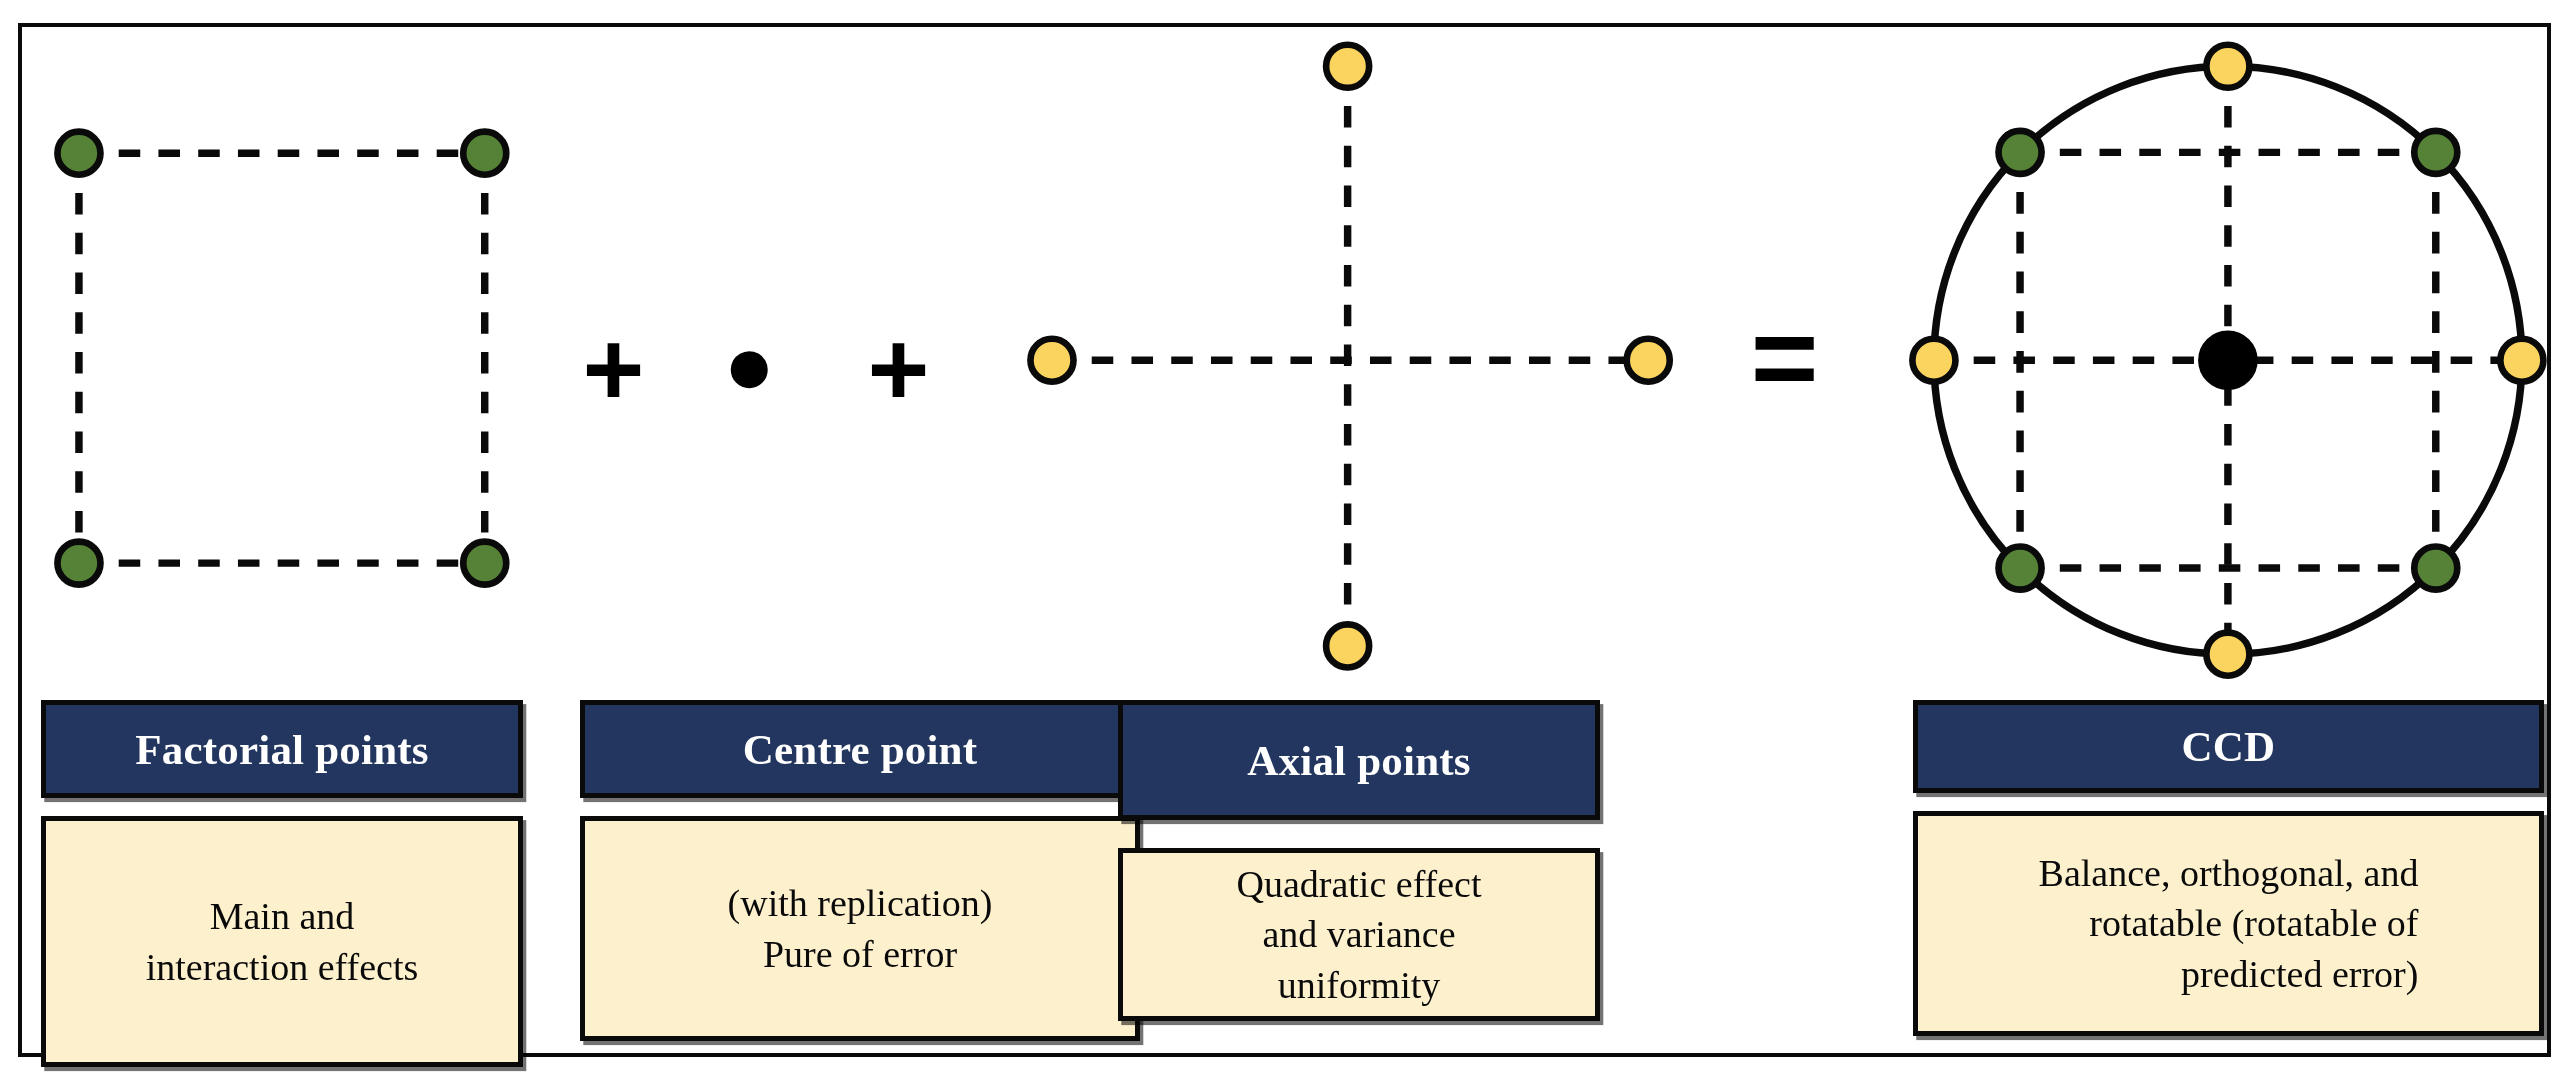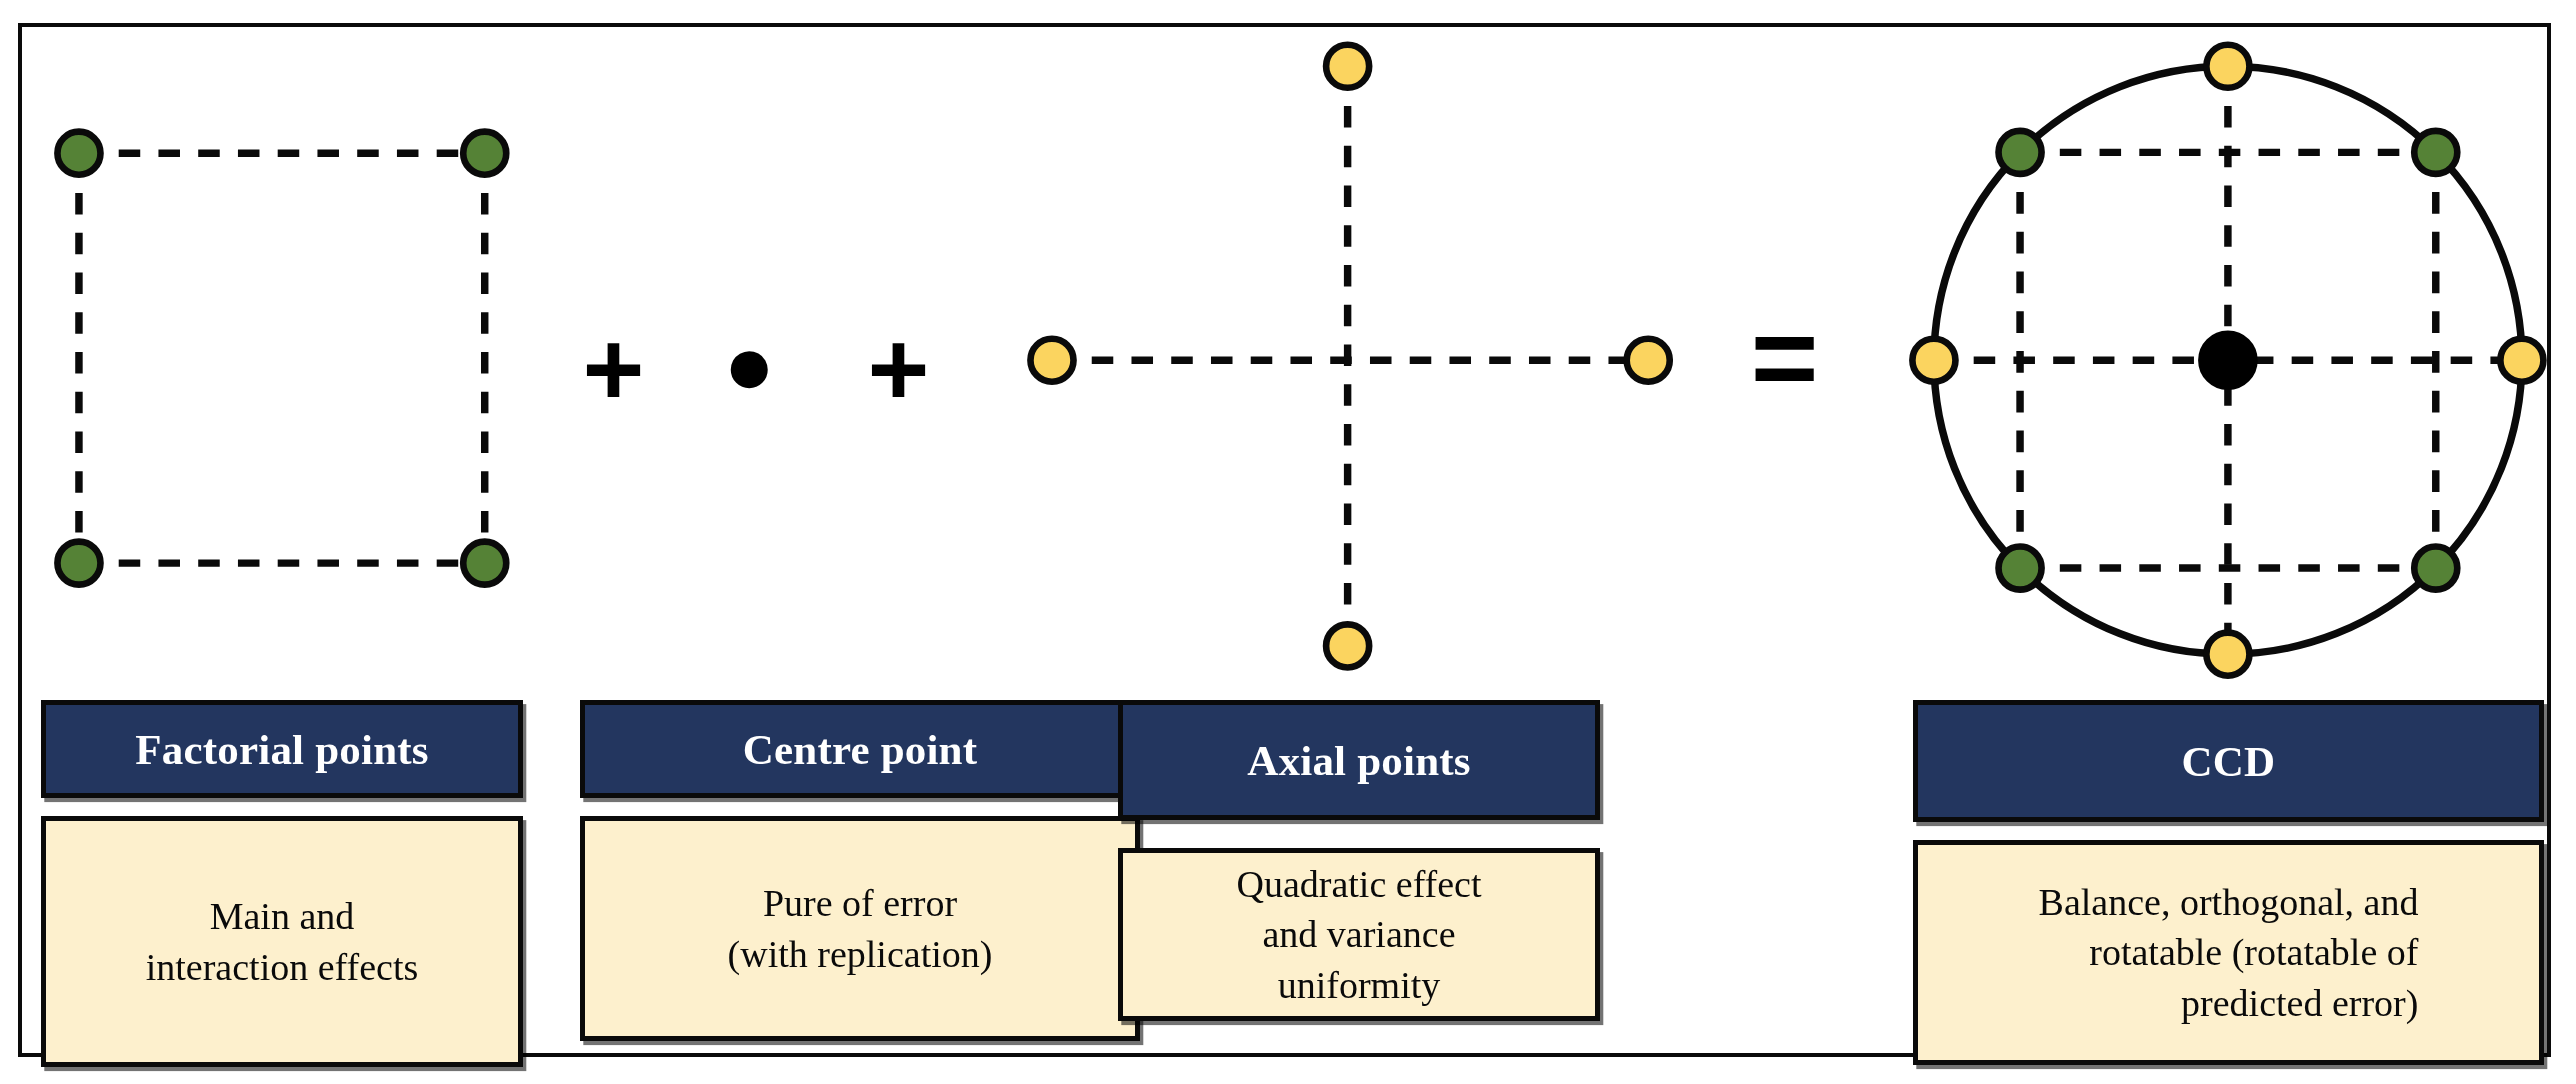--- a/index.html
+++ b/index.html
@@ -87,39 +87,39 @@
         <span>Main and</span>
         <span>interaction effects</span>
       </div>
     </div>
   </div>
 
   <div class="boxcol" style="left:580px;top:700px;width:560px;">
     <div class="hdr" style="height:98px;">Centre point</div>
     <div class="body" style="height:225px;margin-top:18px;">
       <div>
+        <span>(with replication)</span>
         <span>Pure of error</span>
-        <span>(with replication)</span>
       </div>
     </div>
   </div>
 
   <div class="boxcol" style="left:1118px;top:700px;width:482px;">
     <div class="hdr" style="height:120px;">Axial points</div>
     <div class="body" style="height:173px;margin-top:28px;">
       <div>
         <span>Quadratic effect</span>
         <span>and variance</span>
         <span>uniformity</span>
       </div>
     </div>
   </div>
 
   <div class="boxcol" style="left:1913px;top:700px;width:631px;">
-    <div class="hdr" style="height:122px;">CCD</div>
+    <div class="hdr" style="height:93px;">CCD</div>
     <div class="body" style="height:225px;margin-top:18px;text-align:right;">
       <div>
         <span>Balance, orthogonal, and</span>
         <span>rotatable (rotatable of</span>
         <span>predicted error)</span>
       </div>
     </div>
   </div>
 
 </div>

